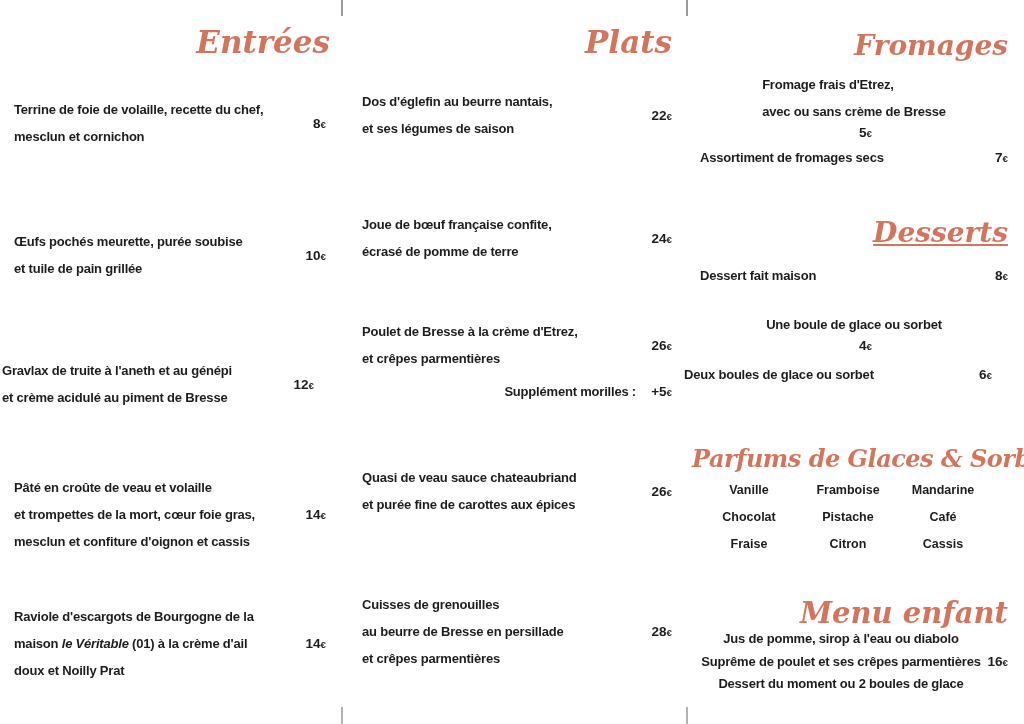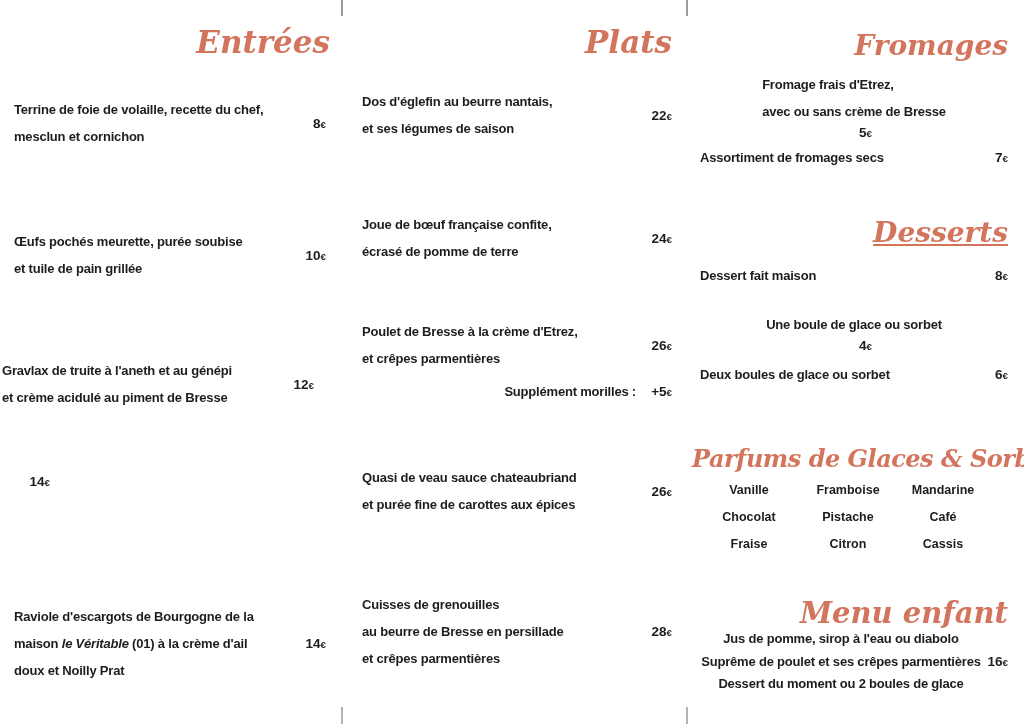--- a/index.html
+++ b/index.html
@@ -83,20 +83,25 @@
 
 <div class="item" style="left:2px; top:357px; width:312px;">
   <div class="lines">
     <div class="ln">Gravlax de truite à l'aneth et au génépi</div>
     <div class="ln">et crème acidulé au piment de Bresse</div>
   </div>
   <div class="price"><span>12</span><span class="eur">€</span></div>
 </div>
 
 <div class="item" style="left:14px; top:474px; width:312px;">
+  <div class="lines">
+    <div class="ln">Pâté en croûte de veau et volaille</div>
+    <div class="ln">et trompettes de la mort, cœur foie gras,</div>
+    <div class="ln">mesclun et confiture d'oignon et cassis</div>
+  </div>
   <div class="price"><span>14</span><span class="eur">€</span></div>
 </div>
 
 <div class="item" style="left:14px; top:603px; width:312px;">
   <div class="lines">
     <div class="ln">Raviole d'escargots de Bourgogne de la</div>
     <div class="ln"><span>maison </span><em>le Véritable</em><span> (01) à la crème d'ail</span></div>
     <div class="ln">doux et Noilly Prat</div>
   </div>
   <div class="price"><span>14</span><span class="eur">€</span></div>
@@ -178,21 +183,21 @@
   <div class="price"><span>8</span><span class="eur">€</span></div>
 </div>
 
 <div class="item" style="left:700px; top:311px; width:308px;flex-direction:column;">
   <div class="lines">
     <div class="ln">Une boule de glace ou sorbet</div>
   </div>
   <div class="price"><span>4</span><span class="eur">€</span></div>
 </div>
 
-<div class="item" style="left:700px; top:361px; width:308px;">
+<div class="item" style="left:684px; top:361px; width:308px;">
   <div class="lines">
     <div class="ln">Deux boules de glace ou sorbet</div>
   </div>
   <div class="price"><span>6</span><span class="eur">€</span></div>
 </div>
 
 <div class="script hdr-parfums">Parfums de Glaces &amp; Sorbets</div>
 
 <div class="flavors">
   <div class="flavor">Vanille</div>

